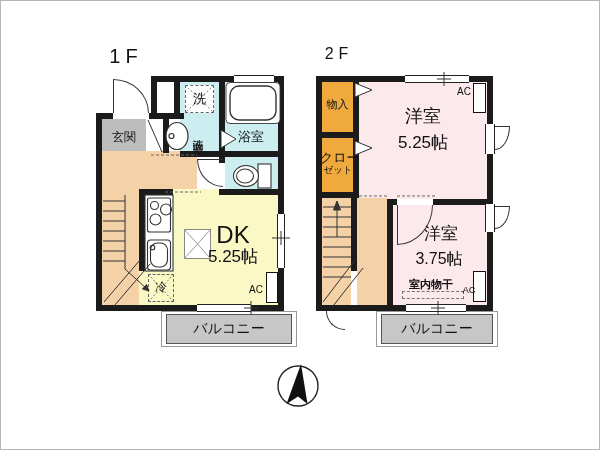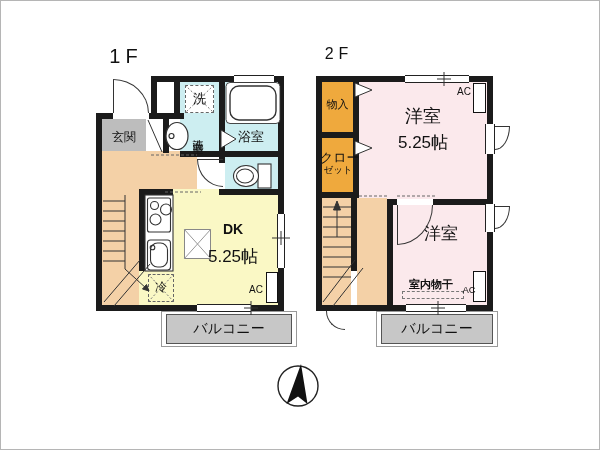--- a/index.html
+++ b/index.html
@@ -170,30 +170,31 @@
     </g>
   </svg>
 
   <div class="lbl" style="left:100px;top:44px;width:50px;font-size:20px;letter-spacing:5px">1F</div>
   <div class="lbl" style="left:313px;top:44px;width:50px;font-size:16px;letter-spacing:5px">2F</div>
 
   <div class="lbl" style="left:101px;top:130px;width:44px;font-size:12px">玄関</div>
   <div class="lbl" style="left:184px;top:91px;width:29px;font-size:13px">洗</div>
   <div class="lbl vtext" style="left:191px;top:112px;height:40px;font-size:11px">洗面室</div>
   <div class="lbl" style="left:222px;top:129px;width:56px;font-size:13px">浴室</div>
-  <div class="lbl" style="left:202px;top:221px;width:60px;font-size:14px;font-weight:700">DK</div>
+  <div class="lbl" style="left:202px;top:221px;width:60px;font-size:24px;font-weight:400">DK</div>
   <div class="lbl" style="left:194px;top:247px;width:76px;font-size:17px;font-weight:500">5.25帖</div>
   <div class="lbl" style="left:147px;top:280px;width:26px;font-size:12px">冷</div>
   <div class="lbl" style="left:245px;top:283px;width:20px;font-size:10px">AC</div>
   <div class="lbl" style="left:165px;top:320px;width:126px;font-size:14px">バルコニー</div>
 
   <div class="lbl" style="left:320px;top:97px;width:33px;font-size:11px">物入</div>
   <div class="lbl" style="left:319px;top:150px;width:36px;font-size:13px">クロー</div>
   <div class="lbl" style="left:319px;top:164px;width:36px;font-size:9.5px">ゼット</div>
   <div class="lbl" style="left:382px;top:106px;width:80px;font-size:18px;font-weight:500">洋室</div>
   <div class="lbl" style="left:380px;top:133px;width:84px;font-size:17px;font-weight:500">5.25帖</div>
   <div class="lbl" style="left:453px;top:85px;width:20px;font-size:10px">AC</div>
   <div class="lbl" style="left:400px;top:224px;width:80px;font-size:17px;font-weight:500">洋室</div>
+  <div class="lbl" style="left:396px;top:249px;width:84px;font-size:16px;font-weight:500">3.75帖</div>
   <div class="lbl" style="left:397px;top:277px;width:66px;font-size:11px;font-weight:bold">室内物干</div>
   <div class="lbl" style="left:458px;top:284px;width:20px;font-size:9.5px">AC</div>
   <div class="lbl" style="left:380px;top:320px;width:112px;font-size:14px">バルコニー</div>
 
 </div>
 
 </body></html>

